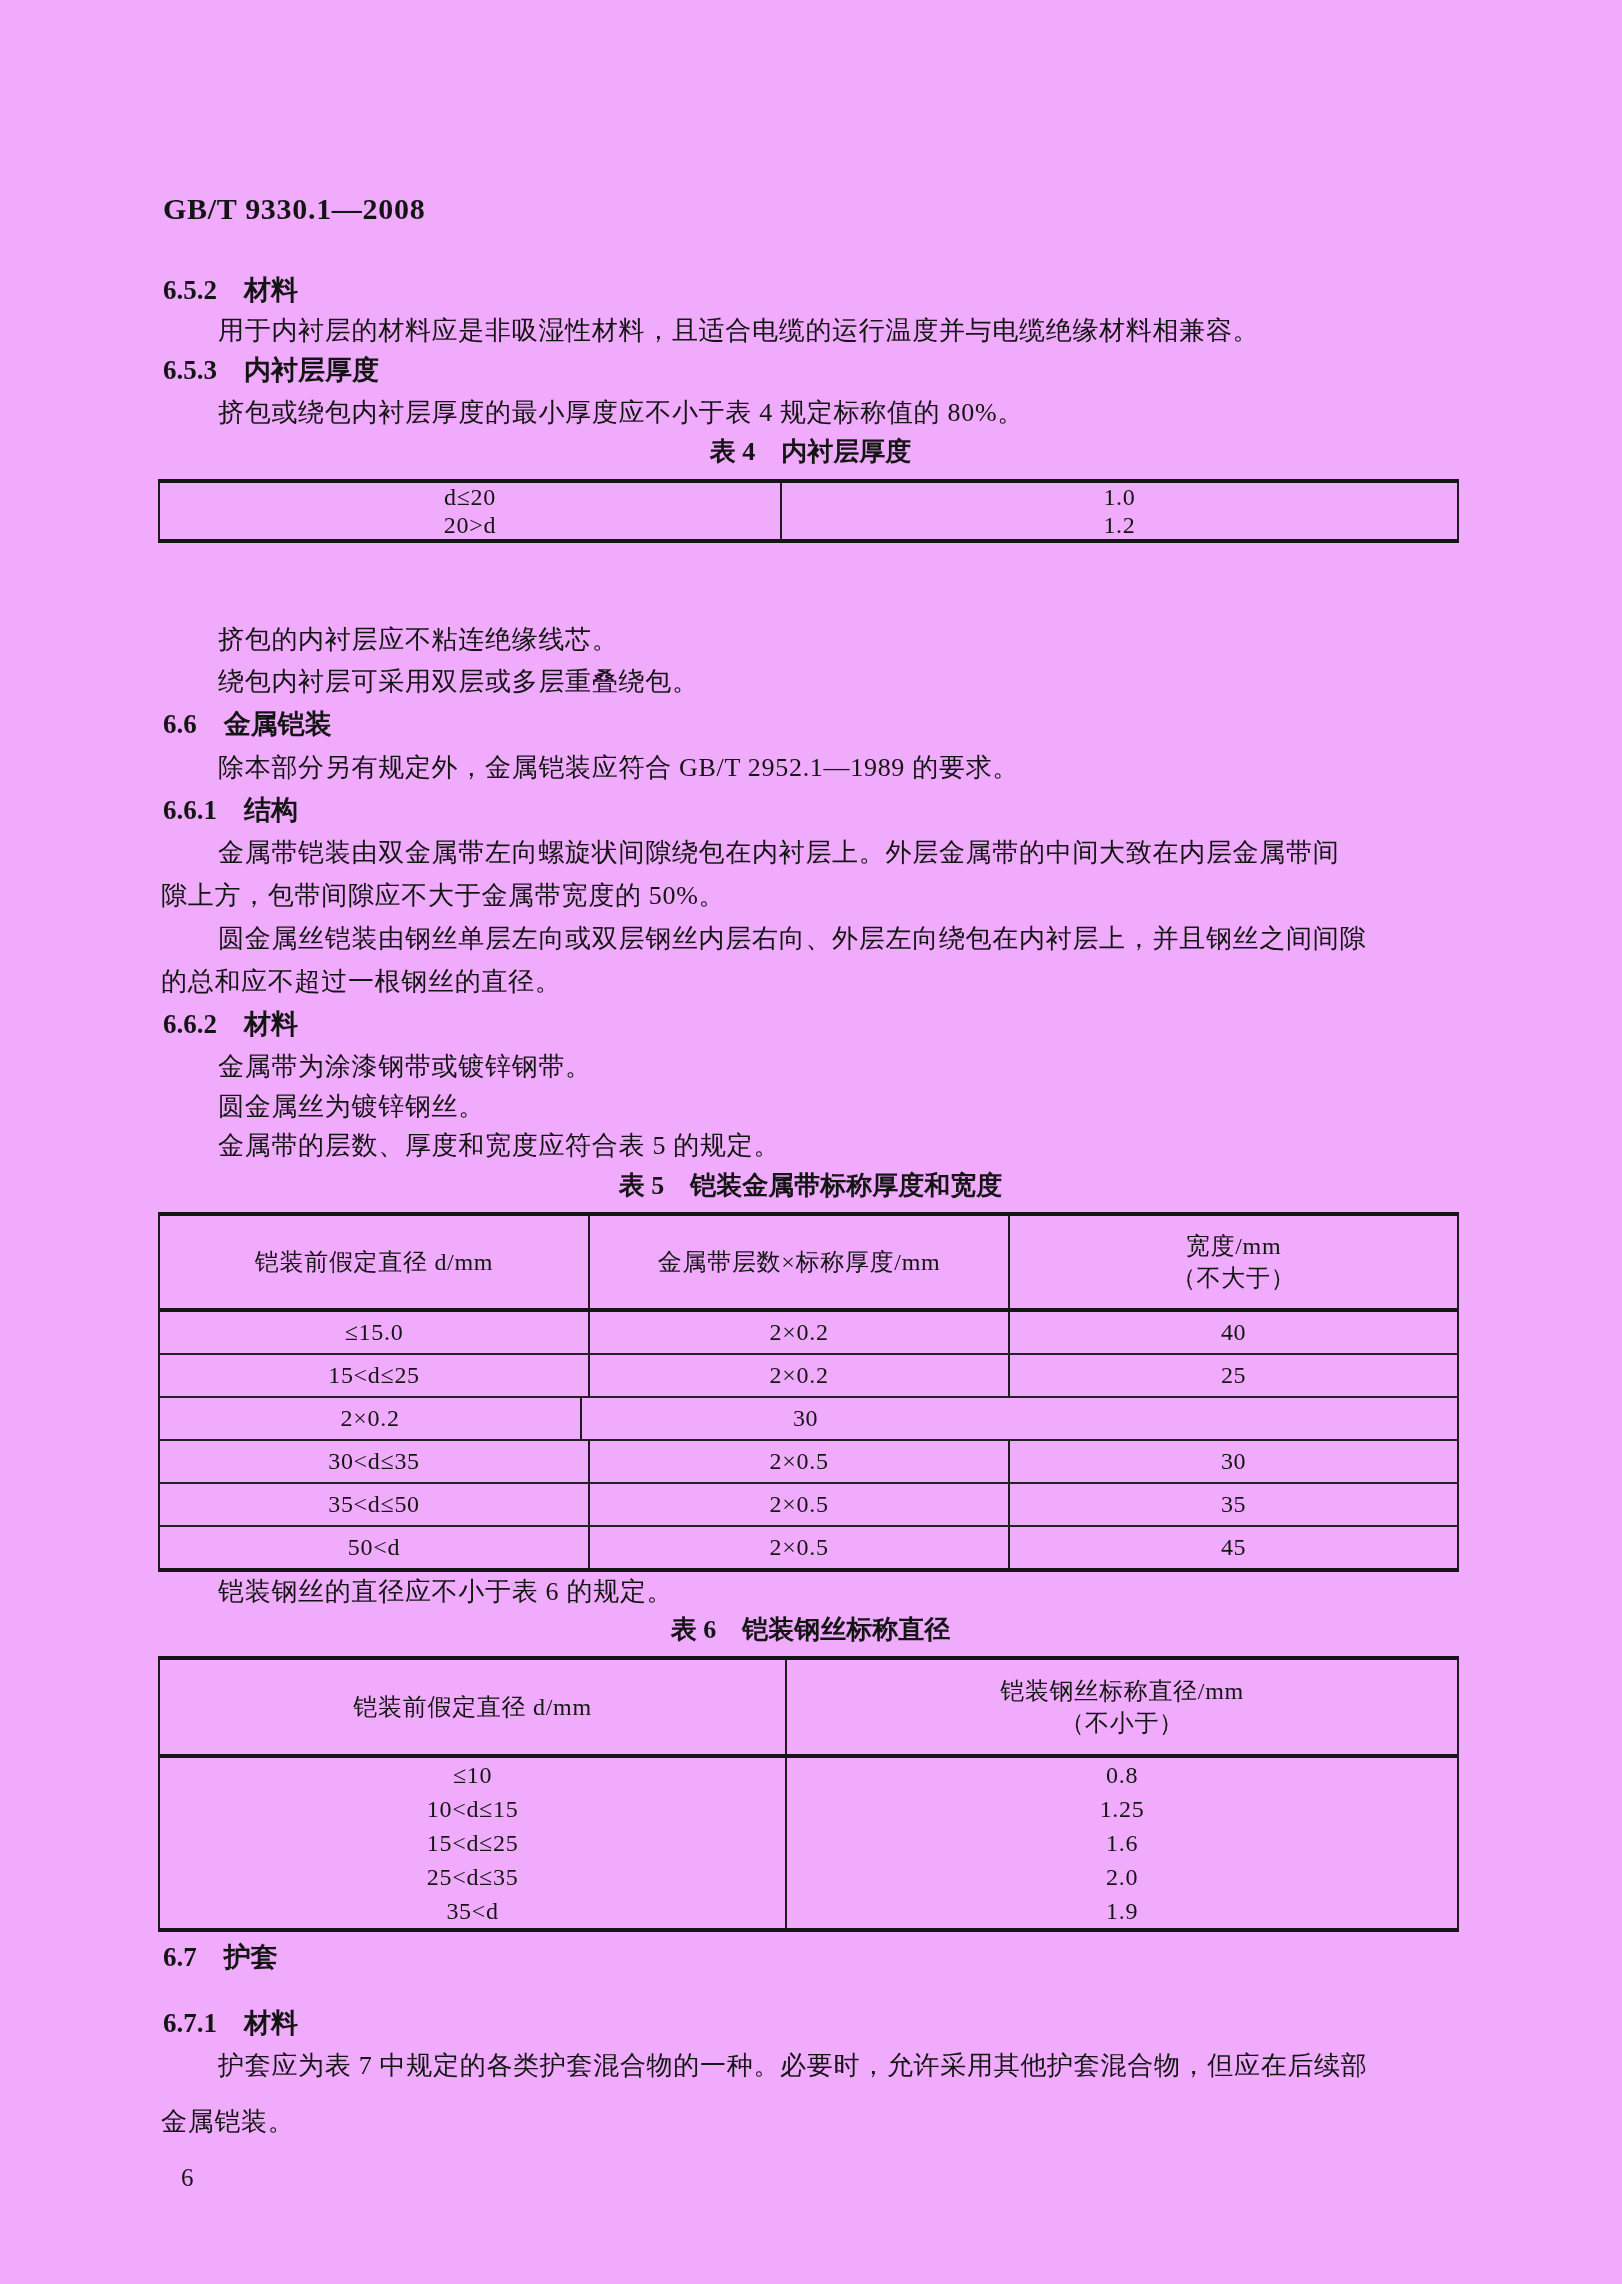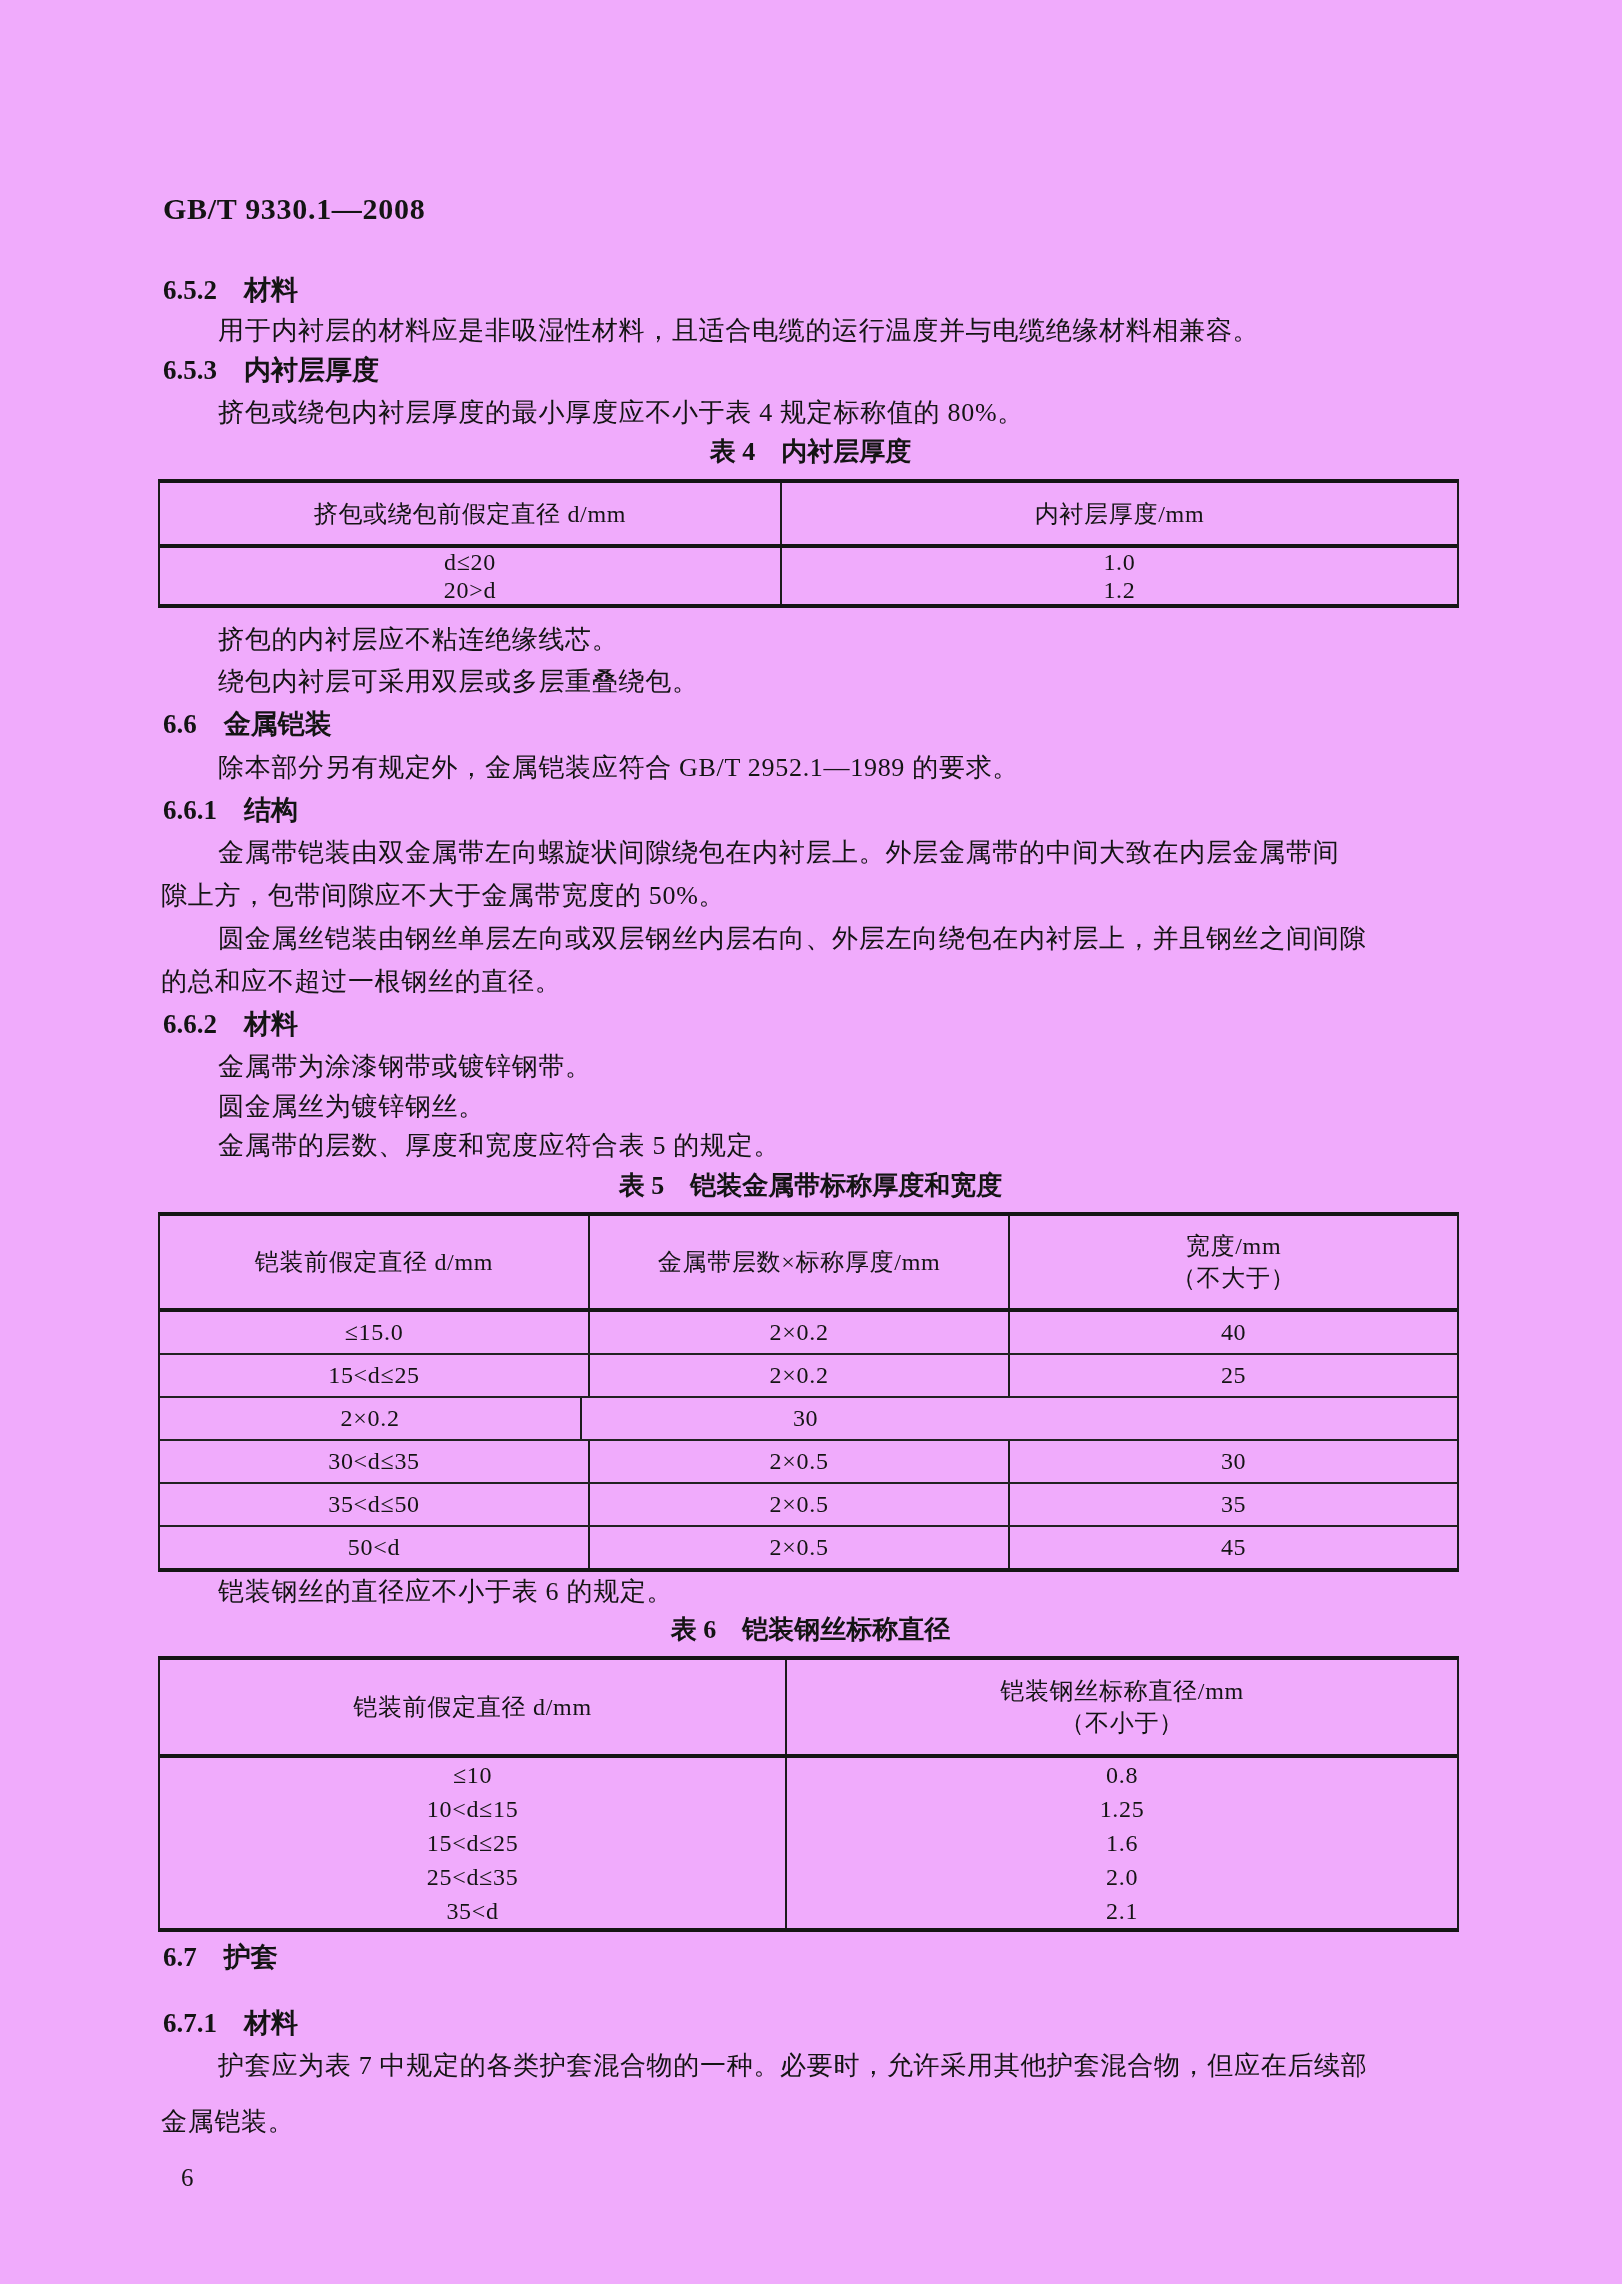--- a/index.html
+++ b/index.html
@@ -84,24 +84,20 @@
 
   <div class="abs heading" style="left:163px; top:276px;">6.5.2　材料</div>
   <div class="abs bodyline" style="left:218px; top:316px; width:1246px;">用于内衬层的材料应是非吸湿性材料，且适合电缆的运行温度并与电缆绝缘材料相兼容。</div>
 
   <div class="abs heading" style="left:163px; top:356px;">6.5.3　内衬层厚度</div>
   <div class="abs bodyline" style="left:218px; top:398px; width:1246px;">挤包或绕包内衬层厚度的最小厚度应不小于表 4 规定标称值的 80%。</div>
 
   <div class="abs caption" style="left:161px; top:438px; width:1299px;">表 4　内衬层厚度</div>
 
   <div class="std-table" style="left:158px; top:479px; width:1301px;">
-    <div class="trow thead-row">
-      <div class="tcell hdr" style="width:47.8%; height:61px;">挤包或绕包前假定直径 d/mm</div>
-      <div class="tcell hdr" style="width:52.2%; height:61px;">内衬层厚度/mm</div>
-    </div>
     <div class="trow">
       <div class="tcell" style="width:47.8%; height:28px;">d≤20</div>
       <div class="tcell" style="width:52.2%; height:28px;">1.0</div>
     </div>
     <div class="trow">
       <div class="tcell" style="width:47.8%; height:28px;">20&gt;d</div>
       <div class="tcell" style="width:52.2%; height:28px;">1.2</div>
     </div>
   </div>
 
@@ -187,21 +183,21 @@
     <div class="trow">
       <div class="tcell" style="width:48.2%; height:34px;">15&lt;d≤25</div>
       <div class="tcell" style="width:51.8%; height:34px;">1.6</div>
     </div>
     <div class="trow">
       <div class="tcell" style="width:48.2%; height:34px;font-family:Liberation Serif, serif;">25&lt;d≤35</div>
       <div class="tcell" style="width:51.8%; height:34px;">2.0</div>
     </div>
     <div class="trow">
       <div class="tcell" style="width:48.2%; height:34px;">35&lt;d</div>
-      <div class="tcell" style="width:51.8%; height:34px;">2.1</div>
+      <div class="tcell" style="width:51.8%; height:34px;">1.9</div>
     </div>
   </div>
 
   <div class="abs heading" style="left:163px; top:1943px;">6.7　护套</div>
   <div class="abs heading" style="left:163px; top:2009px;">6.7.1　材料</div>
   <div class="abs bodyline" style="left:218px; top:2051px; width:1252px;">护套应为表 7 中规定的各类护套混合物的一种。必要时，允许采用其他护套混合物，但应在后续部</div>
   <div class="abs bodyline" style="left:161px; top:2107px; width:1299px;">金属铠装。</div>
 
   <div class="abs pagenum" style="left:181px; top:2165px;">6</div>
 

